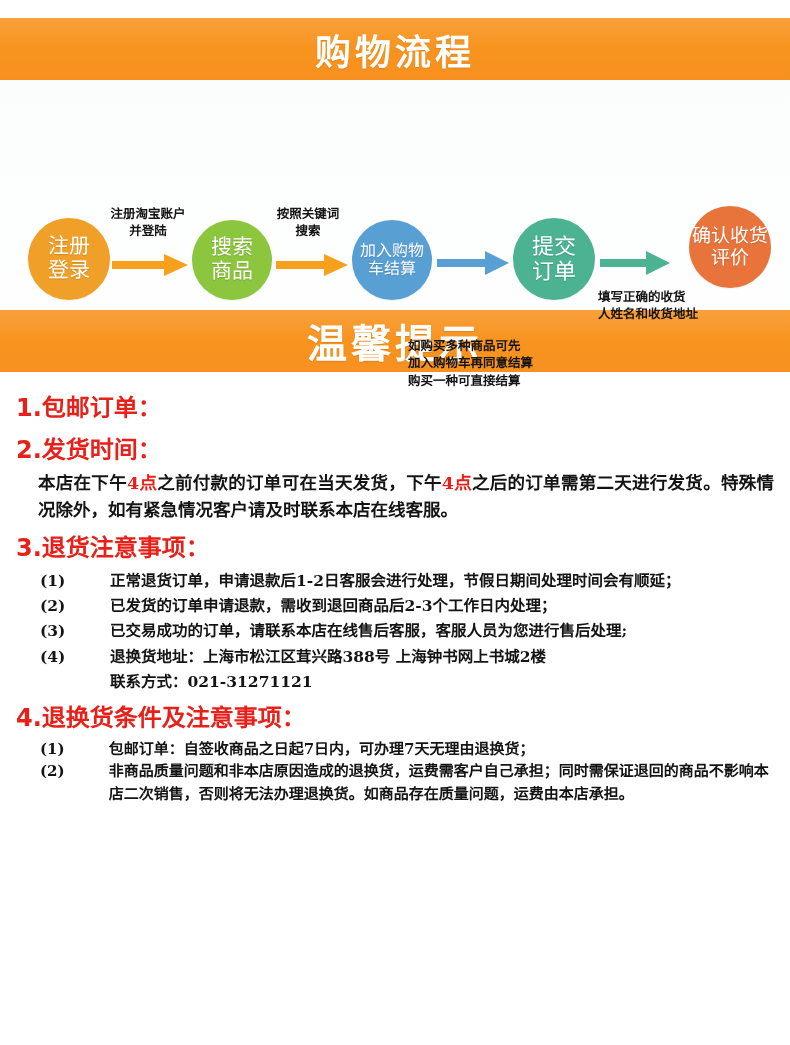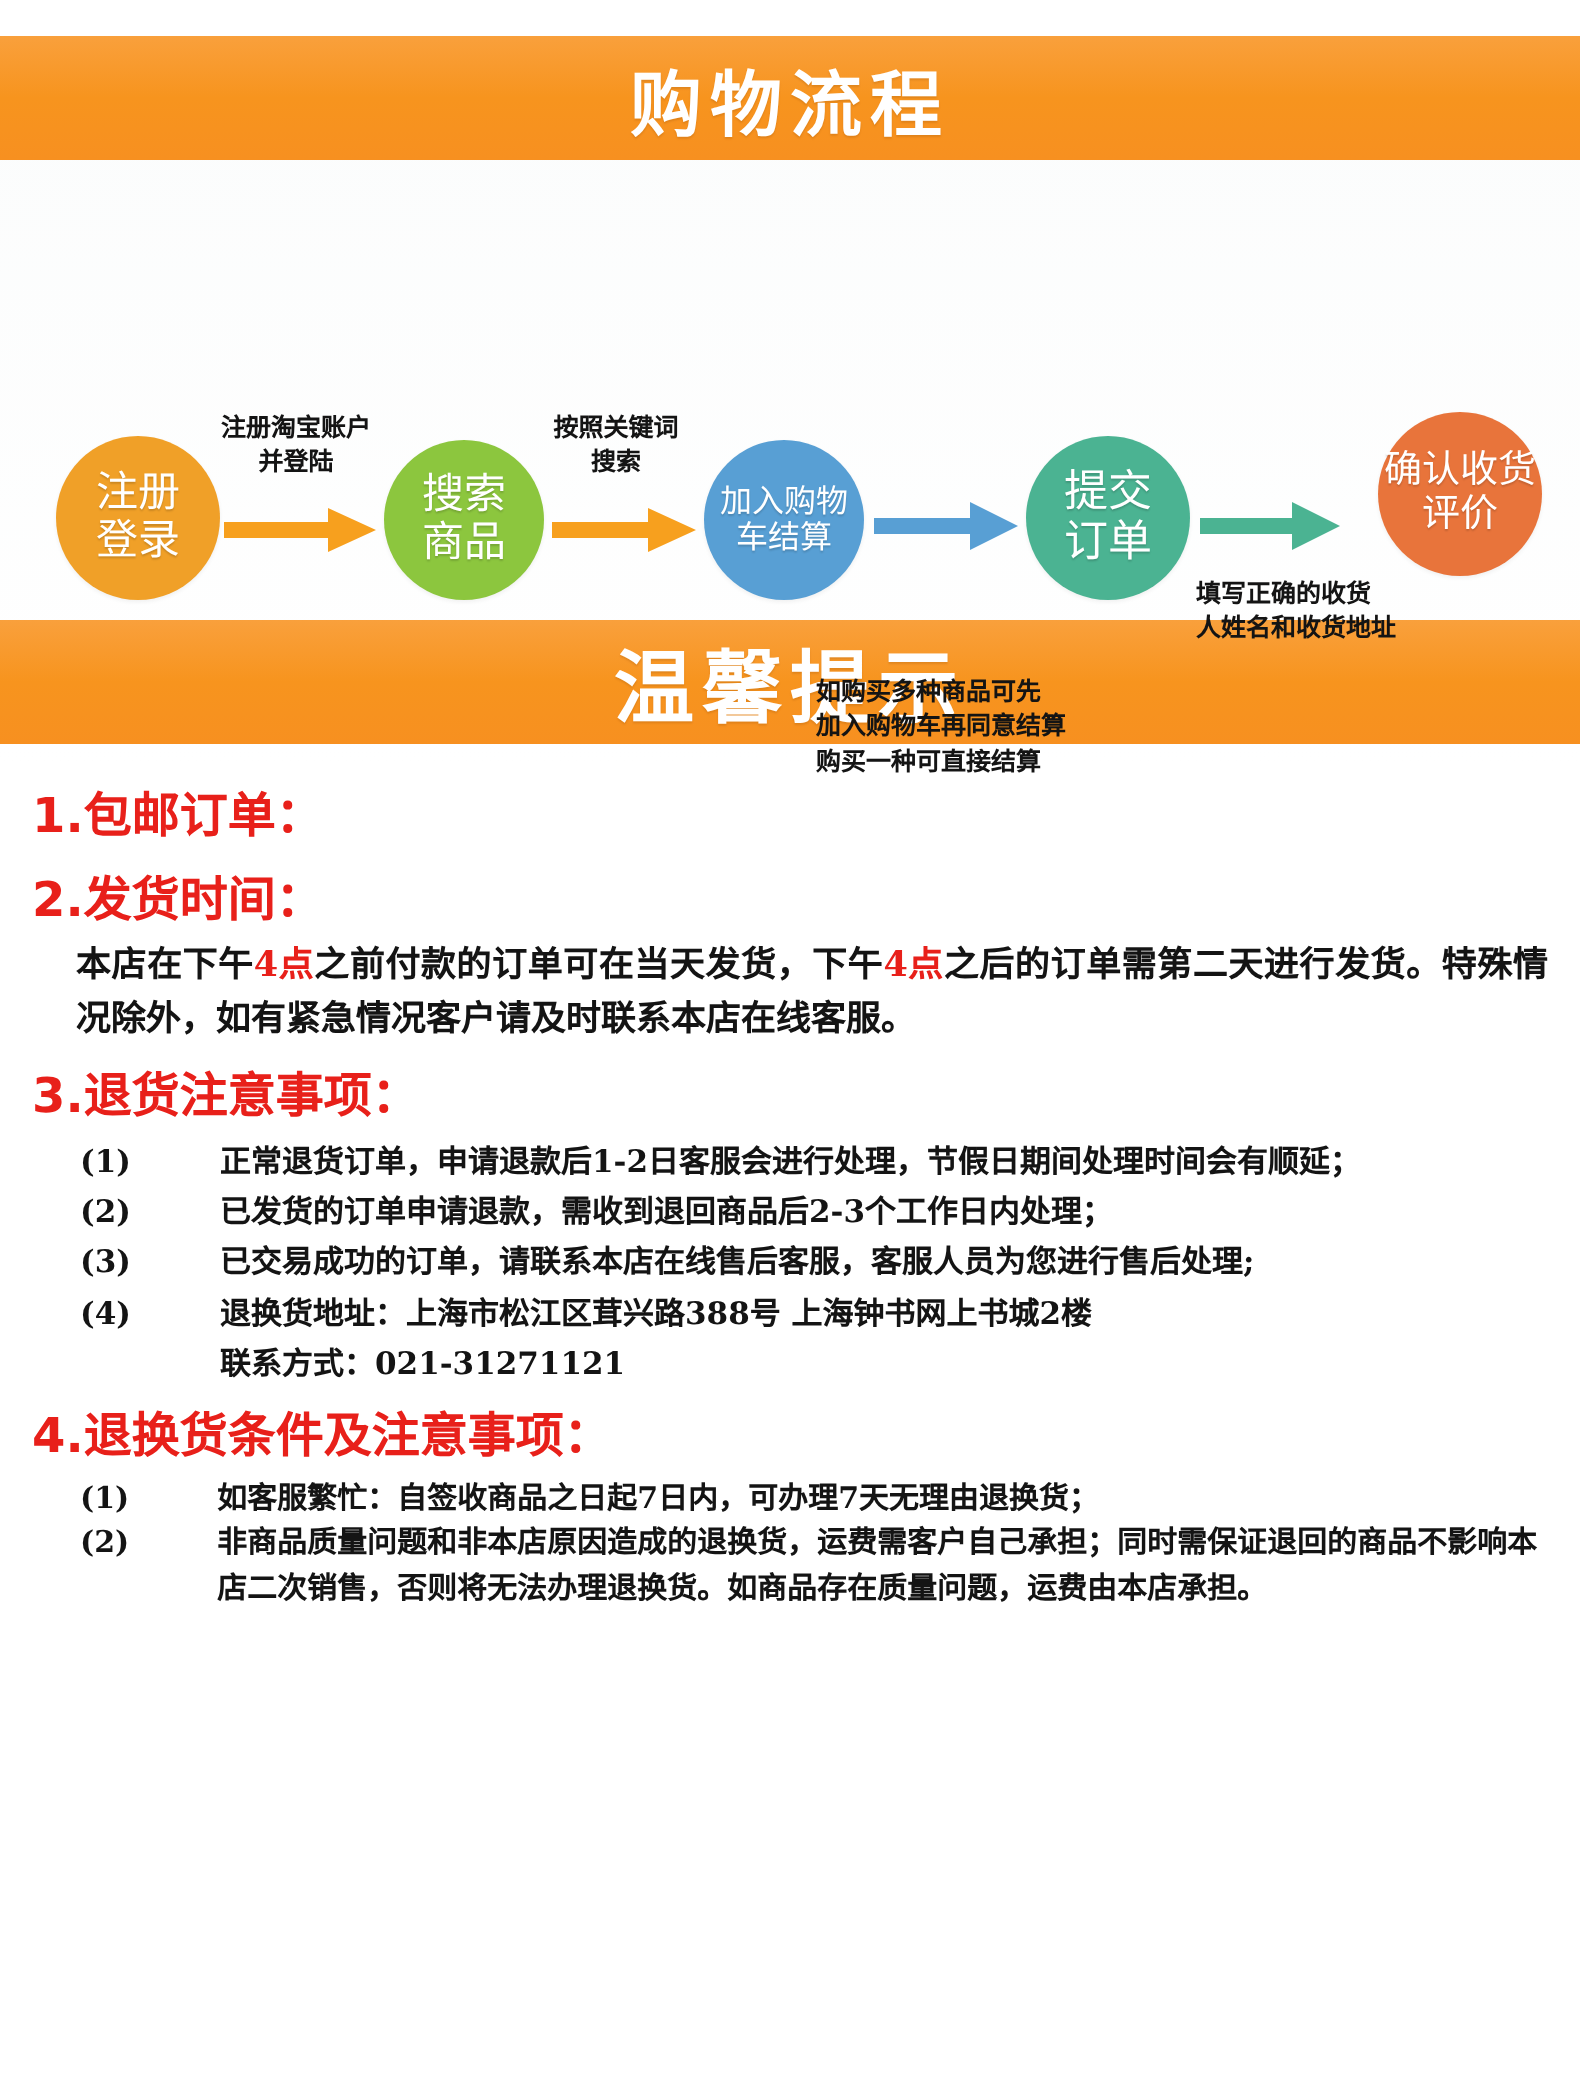--- a/index.html
+++ b/index.html
@@ -279,21 +279,21 @@
           </span>
         </li>
       </ol>
     </div>
 
     <div class="sec sec4">
       <div class="sec-head">4.退换货条件及注意事项：</div>
       <ol class="items">
         <li>
           <span class="marker">(1)</span>
-          <span class="txt">如客服繁忙：自签收商品之日起7日内，可办理7天无理由退换货；</span>
+          <span class="txt">包邮订单：自签收商品之日起7日内，可办理7天无理由退换货；</span>
         </li>
         <li>
           <span class="marker">(2)</span>
           <span class="txt">非商品质量问题和非本店原因造成的退换货，运费需客户自己承担；同时需保证退回的商品不影响本店二次销售，否则将无法办理退换货。如商品存在质量问题，运费由本店承担。</span>
         </li>
       </ol>
     </div>
 
   </div>
 </div>

